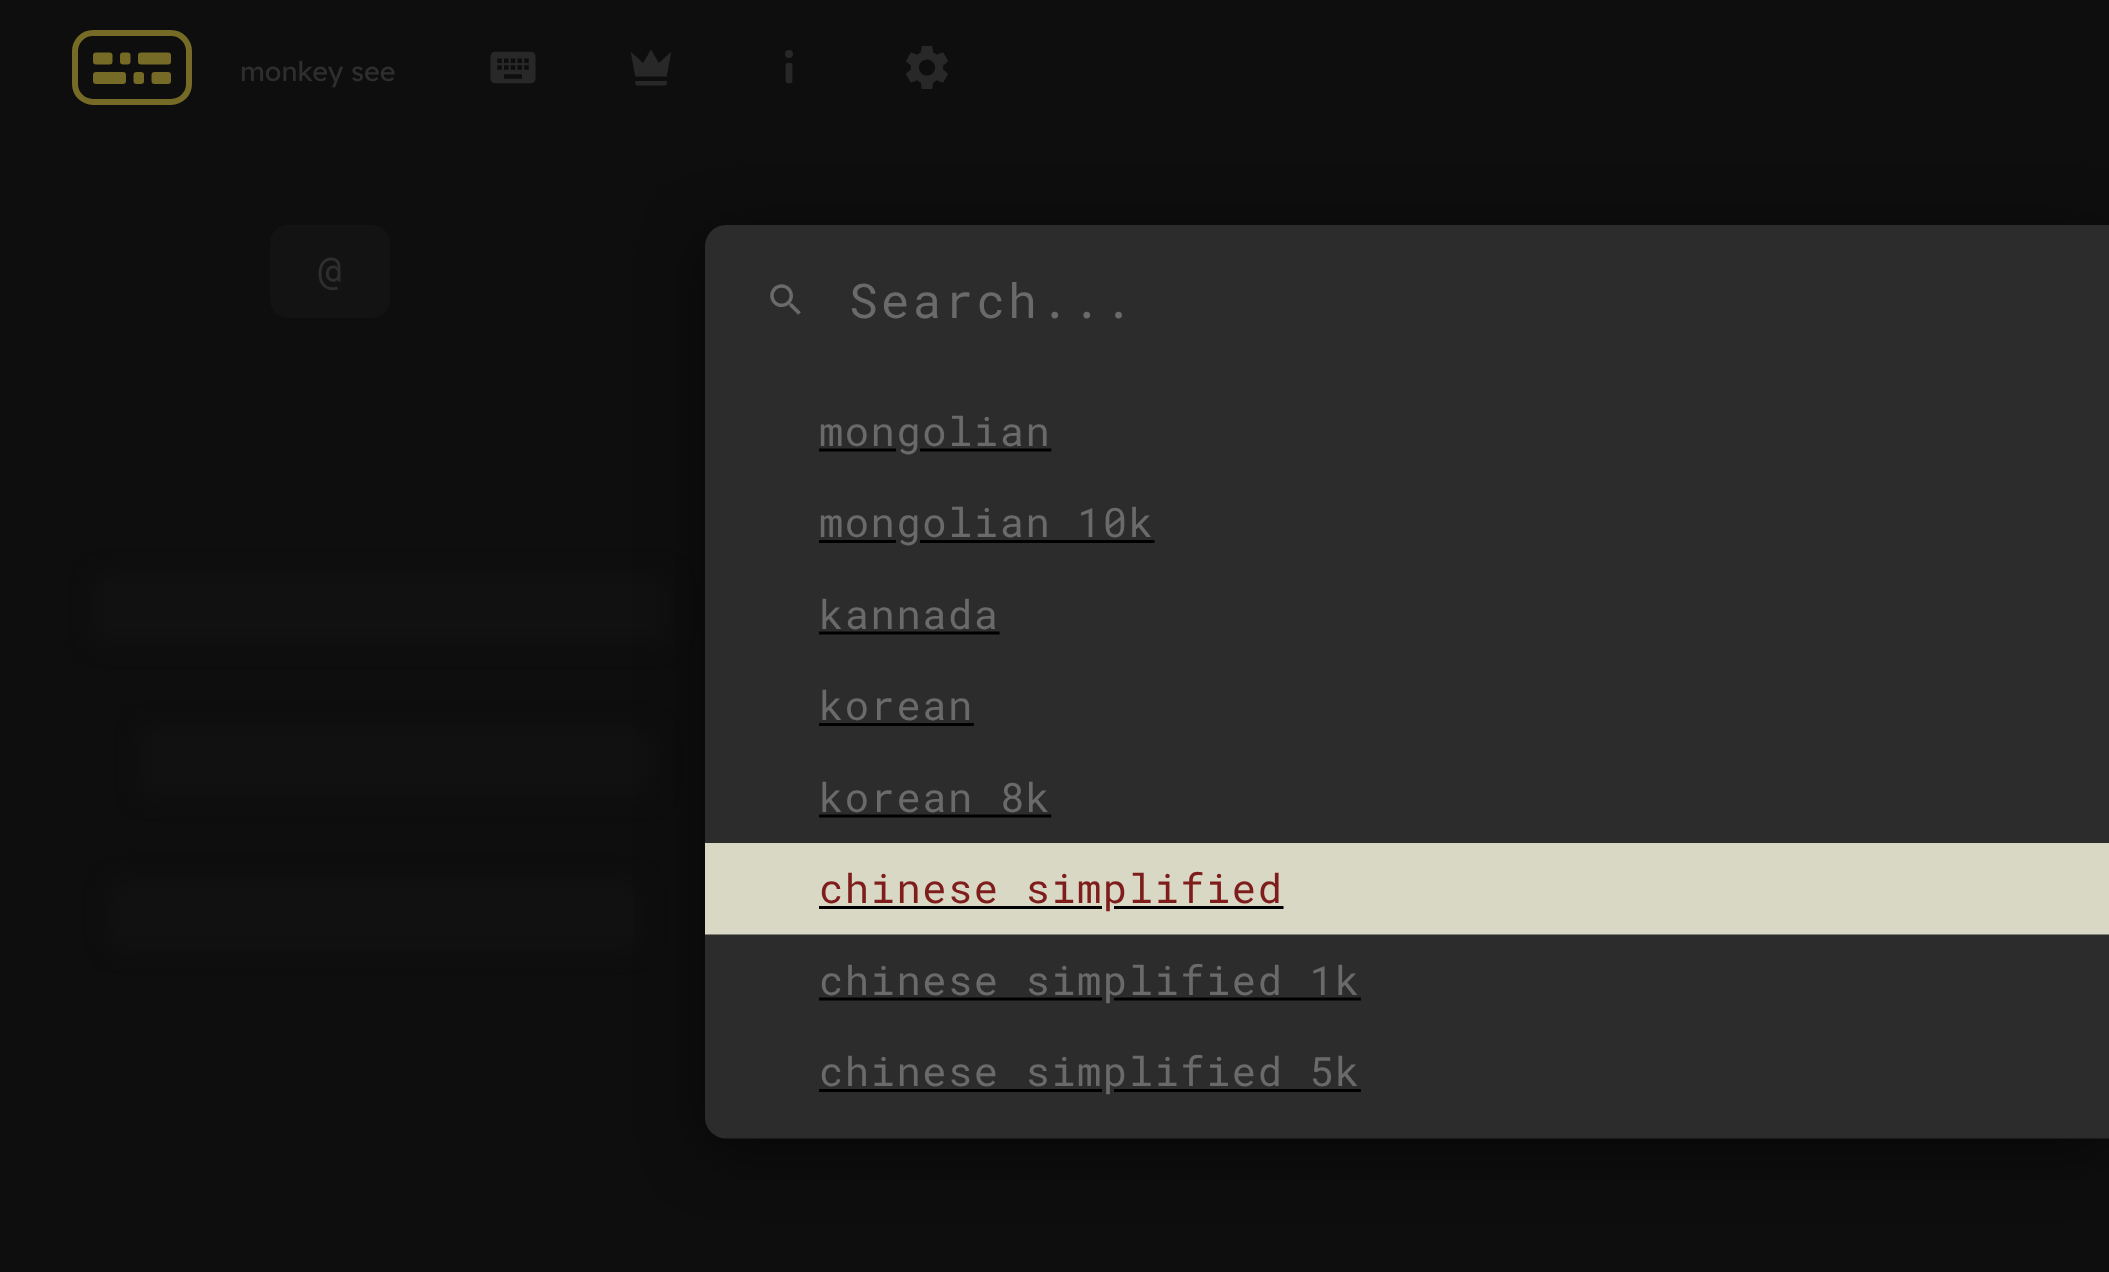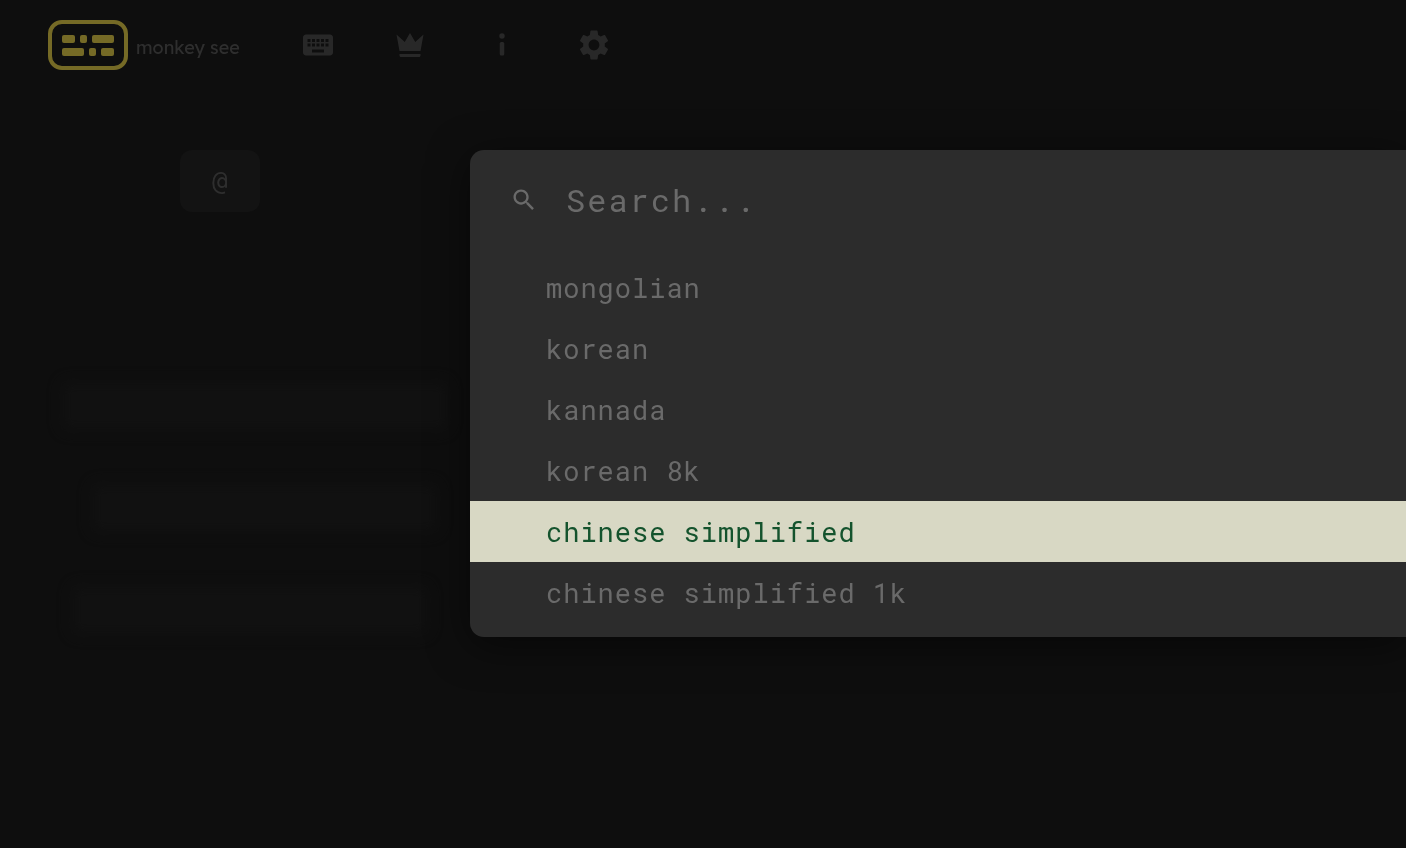--- a/index.html
+++ b/index.html
@@ -27,21 +27,21 @@
     }
     .header {
       display: flex;
       align-items: center;
       padding: 20px 48px;
       gap: 40px;
     }
     .logo-group {
       display: flex;
       align-items: center;
-      gap: 4px;
+      gap: 28px;
       text-align: center;
     }
     .logo-box {
       width: 80px;
       height: 50px;
       border: 4px solid #d6c245;
       border-radius: 14px;
       position: relative;
       display: flex;
       flex-direction: column;
@@ -188,32 +188,33 @@
       font-size: 32px;
       font-family: 'Roboto Mono', monospace;
       width: 100%;
       letter-spacing: 2px;
     }
     .search-input::placeholder {
       color: #6a6a6a;
     }
     .list {
       margin-top: 20px;
+      text-decoration: underline;
     }
     .list-item {
       padding: 13px 76px;
       color: #6a6a6a;
       font-size: 27px;
       font-family: 'Roboto Mono', monospace;
       cursor: pointer;
       letter-spacing: 1px;
     }
     .list-item.active {
       background: #d8d8c4;
-      color: #14532d;
+      color: #7f1d1d;
     }
   </style>
 </head>
 <body>
 
 
 
 <div class="header">
   <div class="logo-group">
     <div class="logo-box">
@@ -274,22 +275,24 @@
   <div class="search-row">
     <div class="search-icon">
       <svg viewBox="0 0 24 24">
           <path d="M15.5 14h-.79l-.28-.27C15.41 12.59 16 11.11 16 9.5 16 5.91 13.09 3 9.5 3S3 5.91 3 9.5 5.91 16 9.5 16c1.61 0 3.09-.59 4.23-1.57l.27.28v.79l5 4.99L20.49 19l-4.99-5zm-6 0C7.01 14 5 11.99 5 9.5S7.01 5 9.5 5 14 7.01 14 9.5 11.99 14 9.5 14z"></path>
         </svg>
     </div>
     <input class="search-input" type="text" placeholder="Search..." style="">
   </div>
   <div class="list" id="language-list">
       <div class="list-item">mongolian</div>
+      <div class="list-item">mongolian 10k</div>
+      <div class="list-item">kannada</div>
       <div class="list-item">korean</div>
-      <div class="list-item">kannada</div>
       <div class="list-item">korean 8k</div>
       <div class="list-item active">chinese simplified</div>
       <div class="list-item">chinese simplified 1k</div>
+      <div class="list-item">chinese simplified 5k</div>
     </div>
 </div>
 
 
 
 
 </body></html>

